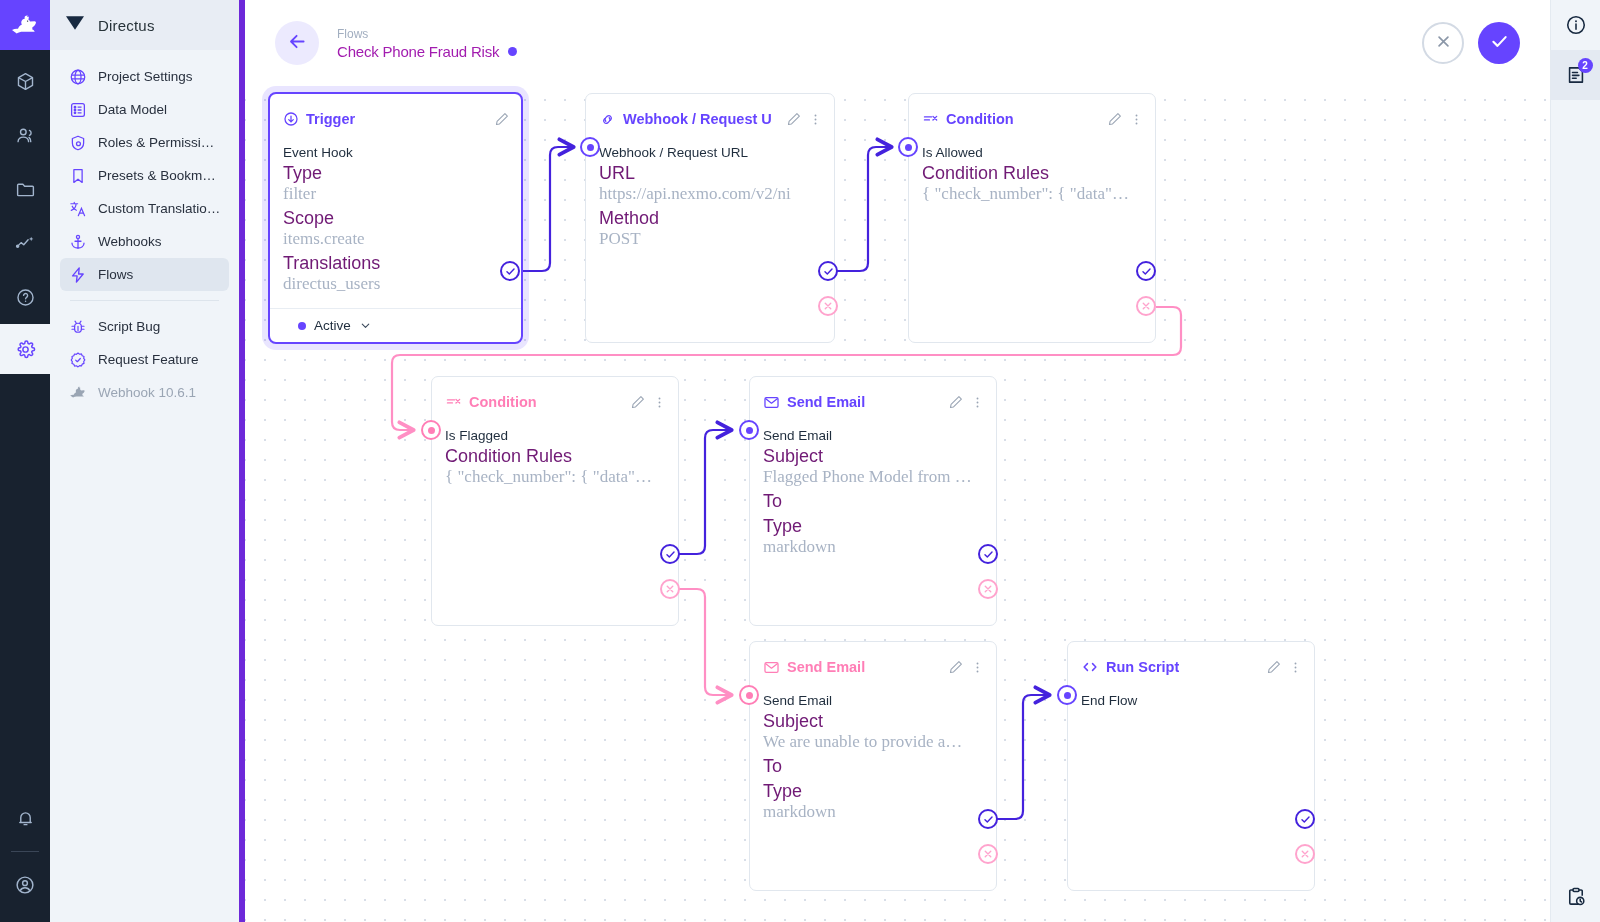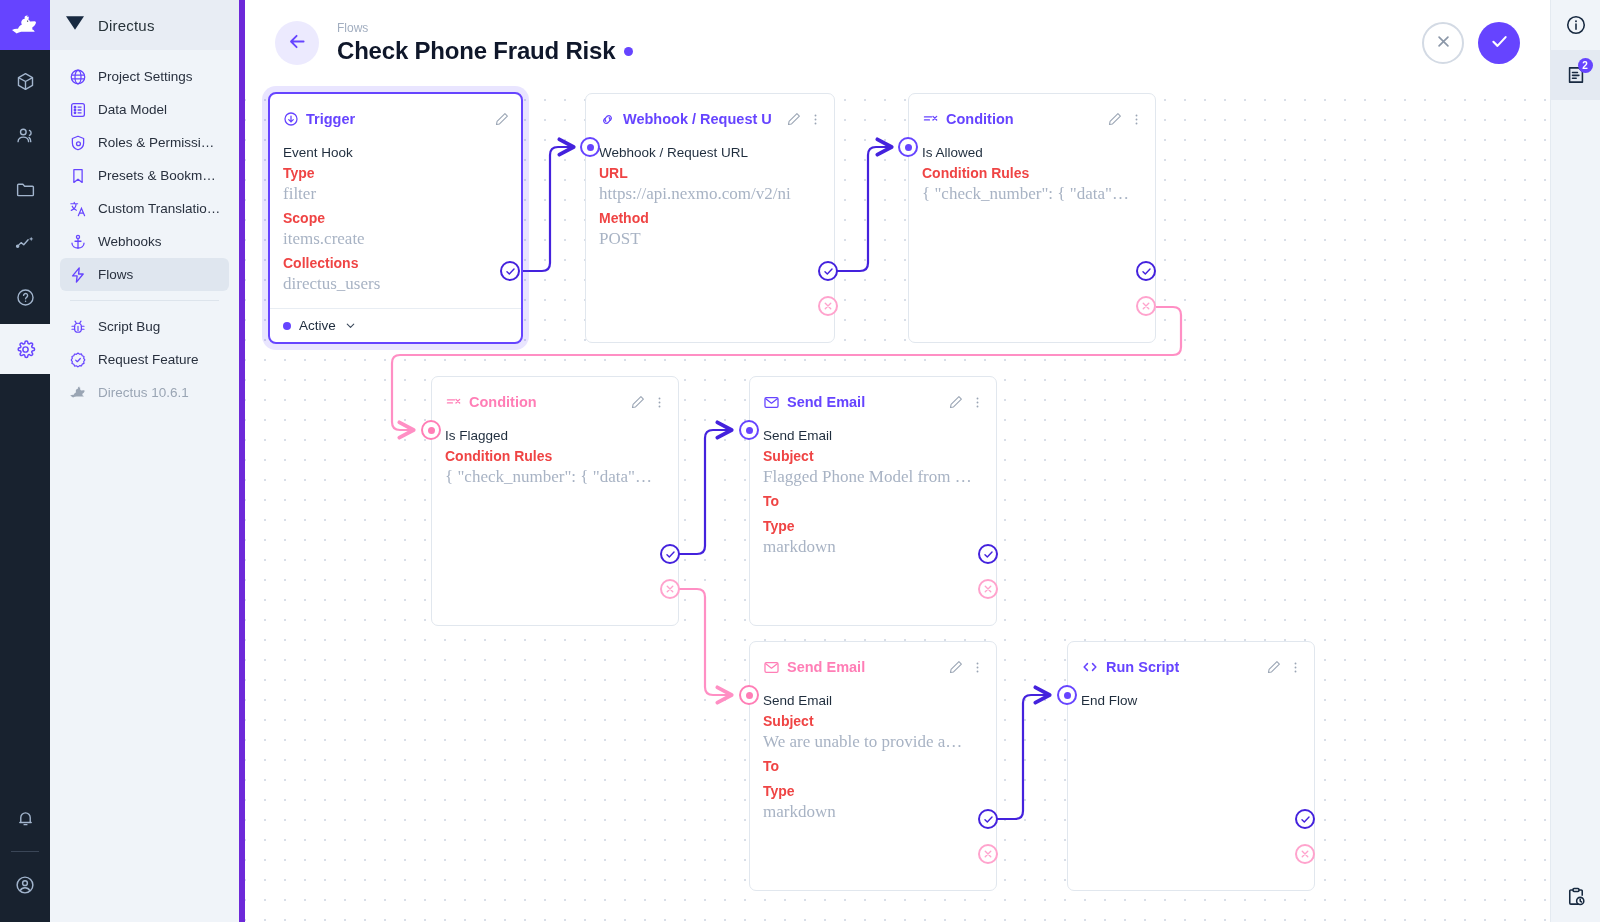--- a/index.html
+++ b/index.html
@@ -68,21 +68,21 @@
     background: #ffffff; z-index: 30; display: flex; align-items: center; padding: 0 30px;
   }
   .back-btn {
     width: 44px; height: 44px; border-radius: 50%; background: #eceafe;
     display: flex; align-items: center; justify-content: center; cursor: pointer;
     color: #6644ff; flex: 0 0 44px;
   }
   .title-wrap { margin-left: 18px; display: flex; flex-direction: column; justify-content: center; }
   .breadcrumb { font-size: 12px; color: #a2aec0; line-height: 15px; margin-bottom: 1px; }
   .flow-title-row { display: flex; align-items: center; gap: 9px; }
-  .flow-title { font-size: 24px; font-weight: bold; color: #0f172a; letter-spacing: -.2px; }
+  .flow-title { font-size: 15px; font-weight: normal; color: #a21caf; letter-spacing: -.2px; }
   .status-dot { width: 9px; height: 9px; border-radius: 50%; background: #6644ff; }
   .top-actions { margin-left: auto; display: flex; align-items: center; gap: 14px; }
   .btn-circle {
     width: 42px; height: 42px; border-radius: 50%; display: flex; align-items: center; justify-content: center;
     cursor: pointer;
   }
   .btn-cancel { border: 2px solid #d3dae4; color: #8b97a8; background: #fff; }
   .btn-save { background: #6644ff; color: #fff; }
 
   .canvas {
@@ -109,29 +109,29 @@
   .p-head {
     display: flex; align-items: center; height: 38px; padding: 12px 11px 0 13px; gap: 7px;
   }
   .p-head-ico { display: flex; align-items: center; color: #6644ff; flex: 0 0 auto; }
   .p-title { font-size: 14.5px; font-weight: bold; color: #6644ff; white-space: nowrap; overflow: hidden; }
   .p-head.rose .p-head-ico, .p-head.rose .p-title { color: #ff7eb6; }
   .p-actions { margin-left: auto; display: flex; align-items: center; gap: 6px; color: #9aa5b4; }
   .icon-btn { cursor: pointer; display: flex; align-items: center; justify-content: center; }
   .p-body { padding: 1px 13px 10px 13px; margin-top: 9px; }
   .p-line { font-size: 13.5px; color: #1f2d3d; line-height: 21px; }
-  .p-label { font-size: 14px; font-weight: bold; color: #ef4444; line-height: 21px; margin-top: 4px; }
+  .p-label { font-size: 18px; font-weight: normal; color: #701a75; line-height: 21px; margin-top: 4px; }
   .p-label.tight { margin-top: 0; }
   .p-mono {
     font-family: Liberation Serif, serif; font-size: 17px; color: #a8b3c4;
     line-height: 20px; white-space: nowrap; overflow: hidden;
   }
   .p-foot {
     border-top: 1px solid #e8edf3; height: 34px; display: flex; align-items: center;
-    gap: 8px; padding: 0 13px; cursor: pointer;
+    gap: 8px; padding: 0 28px; cursor: pointer;
   }
   .p-foot .fdot { width: 8px; height: 8px; border-radius: 50%; background: #6644ff; }
   .p-foot .ftext { font-size: 13.5px; color: #1f2d3d; }
 
   
   .port {
     position: absolute; z-index: 25; width: 20px; height: 20px; border-radius: 50%;
     background: #fff; display: flex; align-items: center; justify-content: center;
     cursor: pointer;
   }
@@ -336,21 +336,21 @@
         </span>
         <span class="sb-label">Request Feature</span>
       </div>
 
       <div class="sb-item sb-ver">
         <span class="sb-ico">
           <svg width="18" height="15" viewBox="0 0 30 24" fill="currentColor">
               <path d="M2 17c2-1 4-1.5 6-1.2.6-2 2-3.6 3.9-4.4-.6-.8-.8-1.8-.5-2.8.4-1.6 1.8-2.7 3.4-2.8-.4-.9-.2-2 .6-2.7.6-.6 1.5-.8 2.3-.6l-.8 1.6 1.6-.5c.5.9.4 2-.3 2.8.9.4 1.6 1.2 1.8 2.2l4.6-.3c.9 0 1.6.9 1.3 1.8-.5 1.8-1.8 3.3-3.5 4.1l-.1 2.4c1.1.3 2 1.1 2.4 2.2H12.8c-2.2 0-4.3.6-6.1 1.7L2 17z"></path>
             </svg>
         </span>
-        <span class="sb-label">Directus 10.6.1</span>
+        <span class="sb-label">Webhook 10.6.1</span>
       </div>
     </div>
   </div>
 
   <div class="main">
 
     <div class="canvas"></div>
     <div class="canvas-white-top"></div>
 
     <svg class="wires">
@@ -392,21 +392,21 @@
               </svg>
           </span>
         </span>
       </div>
       <div class="p-body">
         <div class="p-line">Event Hook</div>
         <div class="p-label tight">Type</div>
         <div class="p-mono">filter</div>
         <div class="p-label">Scope</div>
         <div class="p-mono">items.create</div>
-        <div class="p-label">Collections</div>
+        <div class="p-label">Translations</div>
         <div class="p-mono">directus_users</div>
       </div>
       <div class="p-foot" style="position:absolute; bottom:0; left:0; right:0;">
         <span class="fdot"></span>
         <span class="ftext">Active</span>
         <span style="display:flex;color:#3c4a5c;">
           <svg width="13" height="13" viewBox="0 0 24 24" fill="none" stroke="currentColor" stroke-width="2.1" stroke-linecap="round" stroke-linejoin="round">
               <path d="M6 9.5l6 6 6-6"></path>
             </svg>
         </span>

